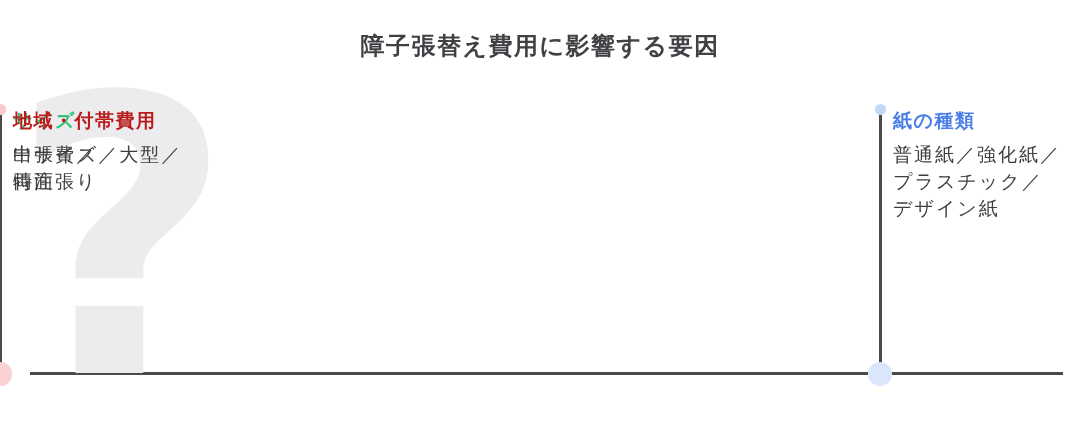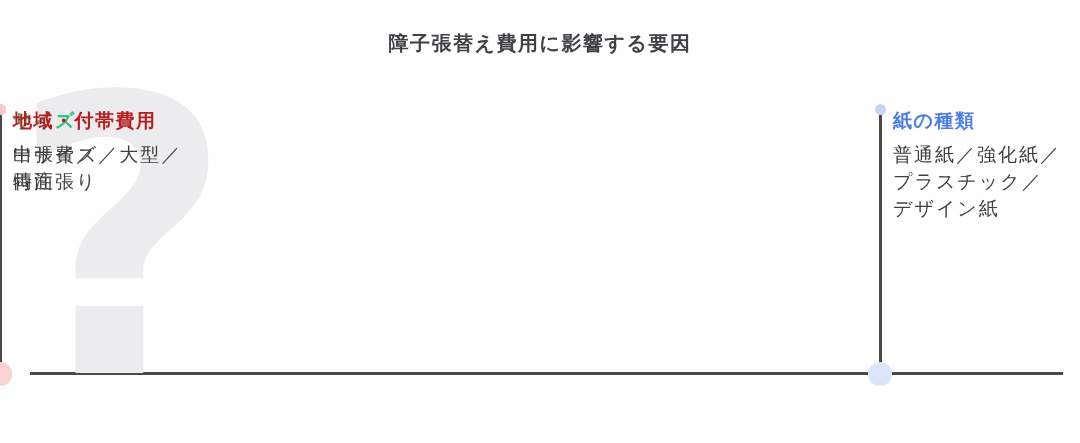--- a/index.html
+++ b/index.html
@@ -11,21 +11,21 @@
     background: #ffffff;
     overflow: hidden;
     font-family: "DejaVu Sans", "Liberation Sans", sans-serif;
   }
   .title {
     position: absolute;
     top: 30px;
     left: 0;
     right: 0;
     text-align: center;
-    font-size: 20px;
+    font-size: 24px;
     font-weight: bold;
     letter-spacing: 1.5px;
     color: #404045;
     z-index: 4;
   }
   .baseline {
     position: absolute;
     left: 30px;
     top: 372px;
     width: 1033px;

